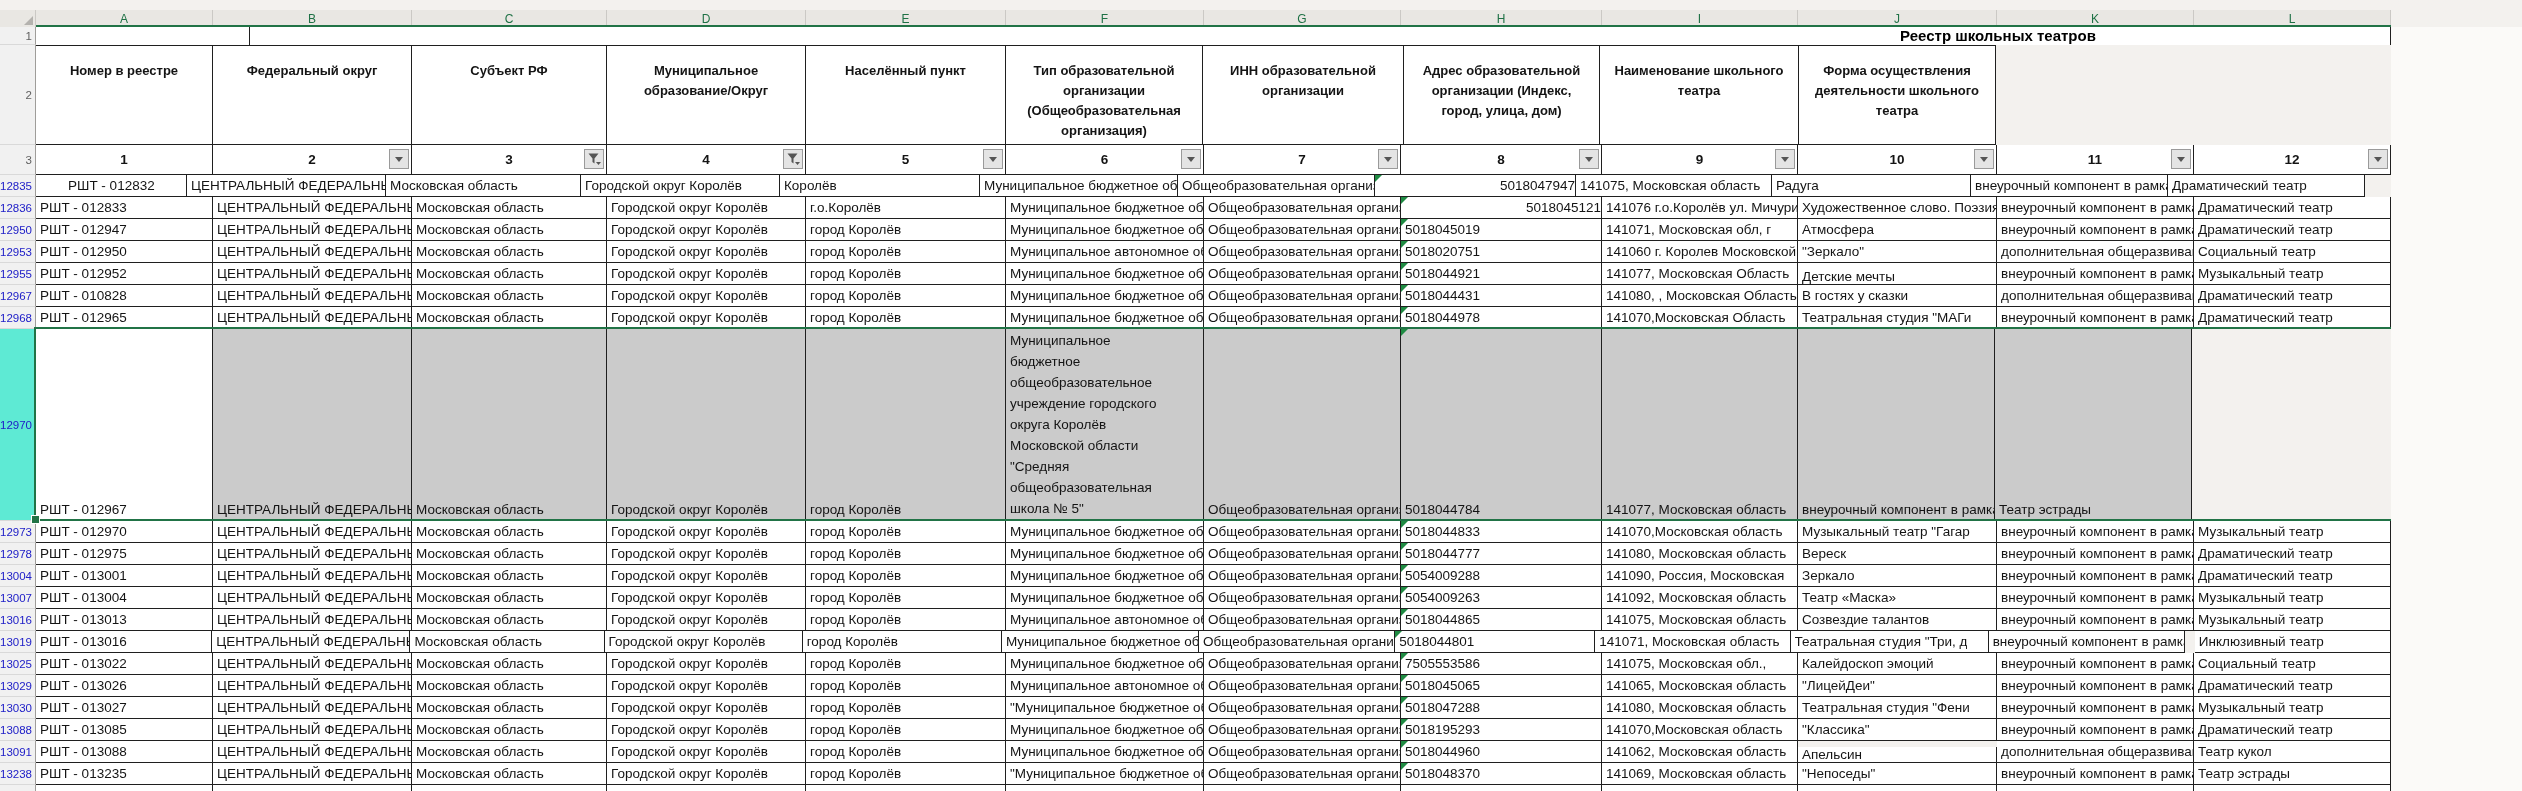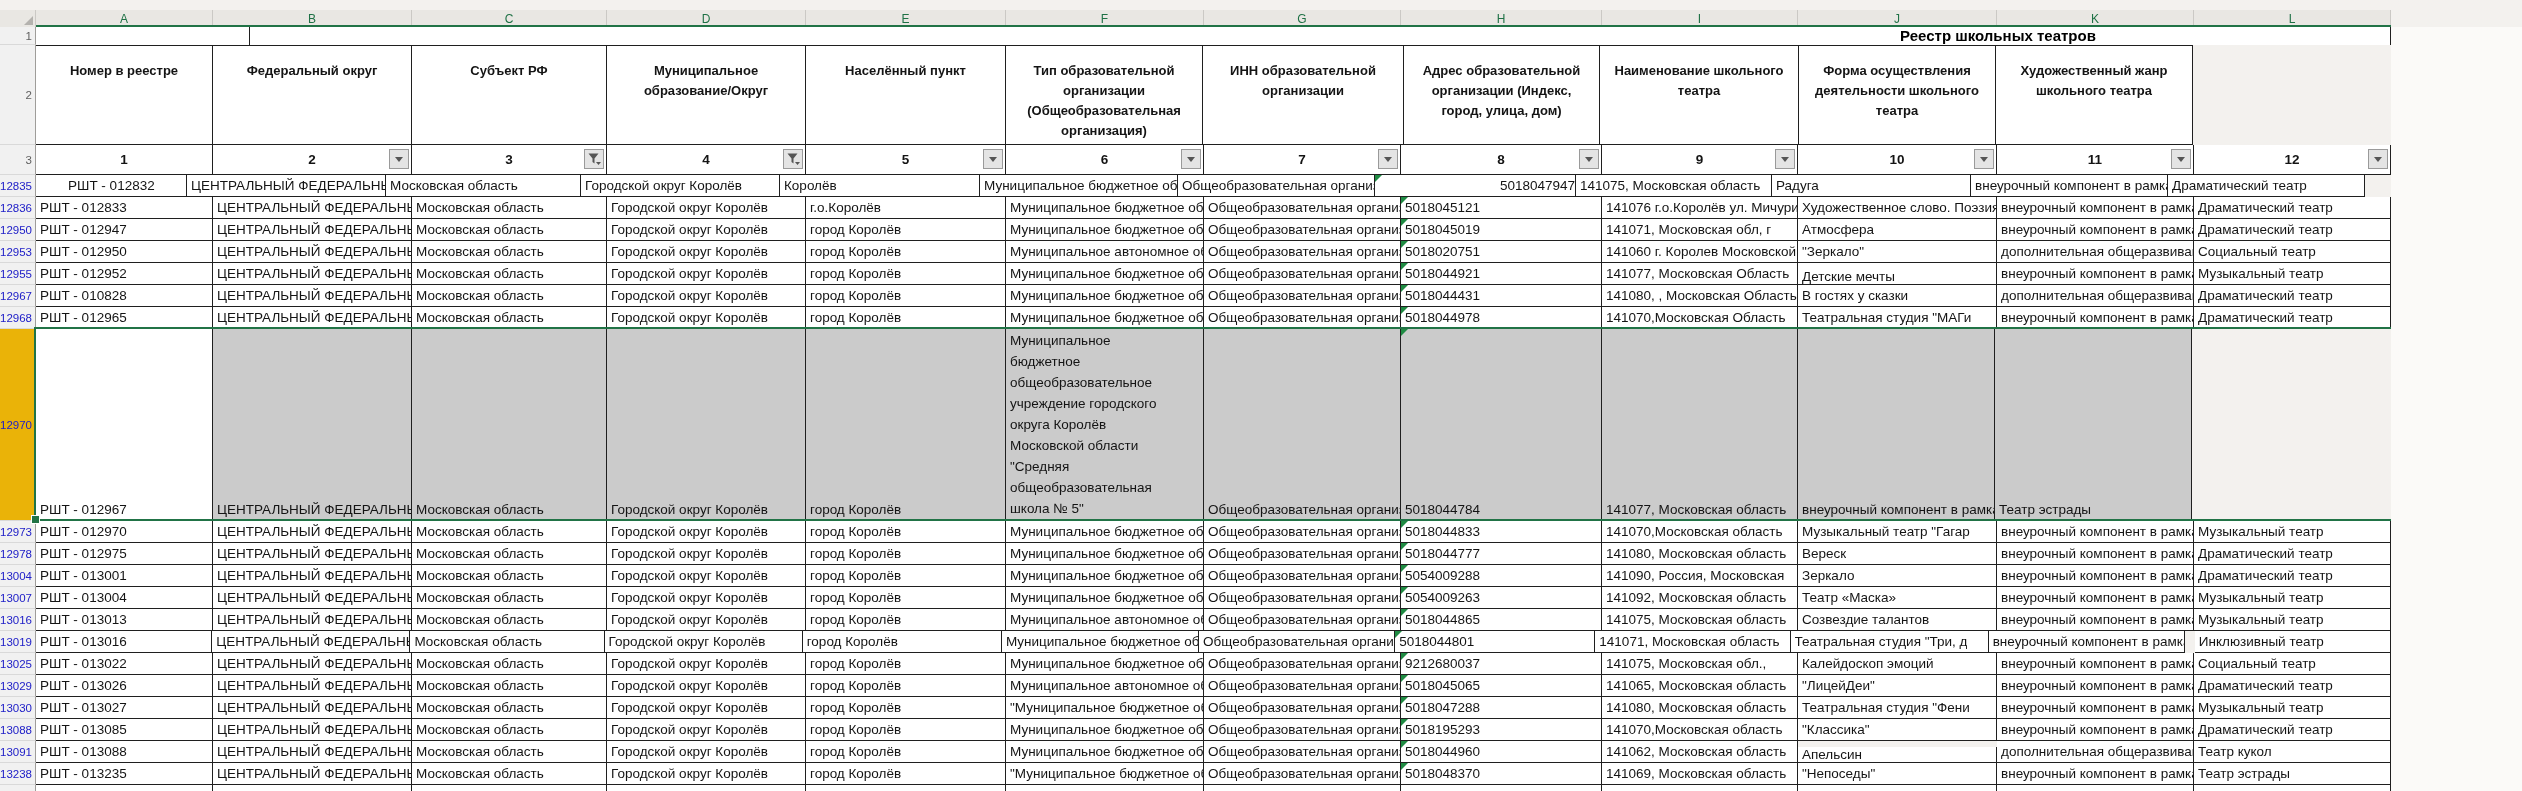--- a/index.html
+++ b/index.html
@@ -41,21 +41,21 @@
   .ncell{position:relative;box-sizing:border-box;background:#fff;border-right:1px solid #1f1f1f;
        border-bottom:1px solid #1f1f1f;display:flex;align-items:center;justify-content:center;
        font-weight:bold;font-size:13.5px;}
   .fbtn{position:absolute;right:2px;top:4px;width:20px;height:20px;box-sizing:border-box;background:#e4e4e4;
        border:1px solid #9a9a9a;display:flex;align-items:center;justify-content:center;}
   .arr{width:0;height:0;border-left:4px solid transparent;border-right:4px solid transparent;border-top:5px solid #555;}
 
   
   .drow{display:flex;height:22px;}
   .drow.tall{height:192px;}
-  .tall .rowhdr{background:#eab308;}
+  .tall .rowhdr{background:#5eead4;}
   .dcell{position:relative;box-sizing:border-box;background:#fff;border-right:1px solid #1f1f1f;
        border-bottom:1px solid #1f1f1f;overflow:hidden;white-space:nowrap;font-size:13.5px;
        display:flex;align-items:center;padding:0 0 0 4px;}
   .tall .dcell{align-items:flex-end;padding-bottom:3px;}
   .tall .dcell.wrapcell{align-items:flex-start;white-space:pre-wrap;line-height:21px;padding-top:1px;padding-right:6px;}
   .sel-gray{background:#cbcbcb !important;}
   .ctext{white-space:inherit;overflow:hidden;}
   .err{position:absolute;left:0;top:0;width:0;height:0;border-top:7px solid #1f8b43;border-right:7px solid transparent;}
 
   
@@ -105,21 +105,20 @@
     <div class="hcell" style="width: 177px;">Номер в реестре</div>
         <div class="hcell" style="width: 199px;">Федеральный округ</div>
         <div class="hcell" style="width: 195px;">Субъект РФ</div>
         <div class="hcell" style="width: 199px;">Муниципальное образование/Округ</div>
         <div class="hcell" style="width: 200px;">Населённый пункт</div>
         <div class="hcell" style="width: 197px;">Тип образовательной организации (Общеобразовательная организация)</div>
         <div class="hcell" style="width: 201px;">ИНН образовательной организации</div>
         <div class="hcell" style="width: 196px;">Адрес образовательной организации (Индекс, город, улица, дом)</div>
         <div class="hcell" style="width: 199px;">Наименование школьного театра</div>
         <div class="hcell" style="width: 197px;">Форма осуществления деятельности школьного театра</div>
-        <div class="hcell" style="width: 197px;">Художественный жанр школьного театра</div>
       </div>
     <div id="row3">
       <div class="rowhdr gray">3</div>
 
     <div class="ncell" style="width: 177px;">
           <span>1</span>
         </div>
         <div class="ncell" style="width: 199px;">
           <span>2</span>
           <div class="fbtn">
@@ -251,21 +250,21 @@
           </div>
           <div class="dcell" style="width: 200px;">
             <span class="ctext">г.о.Королёв</span>
           </div>
           <div class="dcell" style="width: 198px;">
             <span class="ctext">Муниципальное бюджетное общеобразовательное учреждение</span>
           </div>
           <div class="dcell" style="width: 197px;">
             <span class="ctext">Общеобразовательная организация</span>
           </div>
-          <div class="dcell" style="width: 201px;">
+          <div class="dcell" style="width: 201px; justify-content: flex-end;">
             <span class="err"></span>
             <span class="ctext">5018045121</span>
           </div>
           <div class="dcell" style="width: 196px;">
             <span class="ctext">141076 г.о.Королёв ул. Мичурина</span>
           </div>
           <div class="dcell" style="width: 199px;">
             <span class="ctext">Художественное слово. Поэзия</span>
           </div>
           <div class="dcell" style="width: 197px;">
@@ -776,21 +775,21 @@
             <span class="ctext">город Королёв</span>
           </div>
           <div class="dcell" style="width: 198px;">
             <span class="ctext">Муниципальное бюджетное общеобразовательное учреждение</span>
           </div>
           <div class="dcell" style="width: 197px;">
             <span class="ctext">Общеобразовательная организация</span>
           </div>
           <div class="dcell" style="width: 201px;">
             <span class="err"></span>
-            <span class="ctext">9212680037</span>
+            <span class="ctext">7505553586</span>
           </div>
           <div class="dcell" style="width: 196px;">
             <span class="ctext">141075, Московская обл., </span>
           </div>
           <div class="dcell" style="width: 199px;">
             <span class="ctext">Калейдоскоп эмоций</span>
           </div>
           <div class="dcell" style="width: 197px;">
             <span class="ctext">внеурочный компонент в рамках</span>
           </div>

